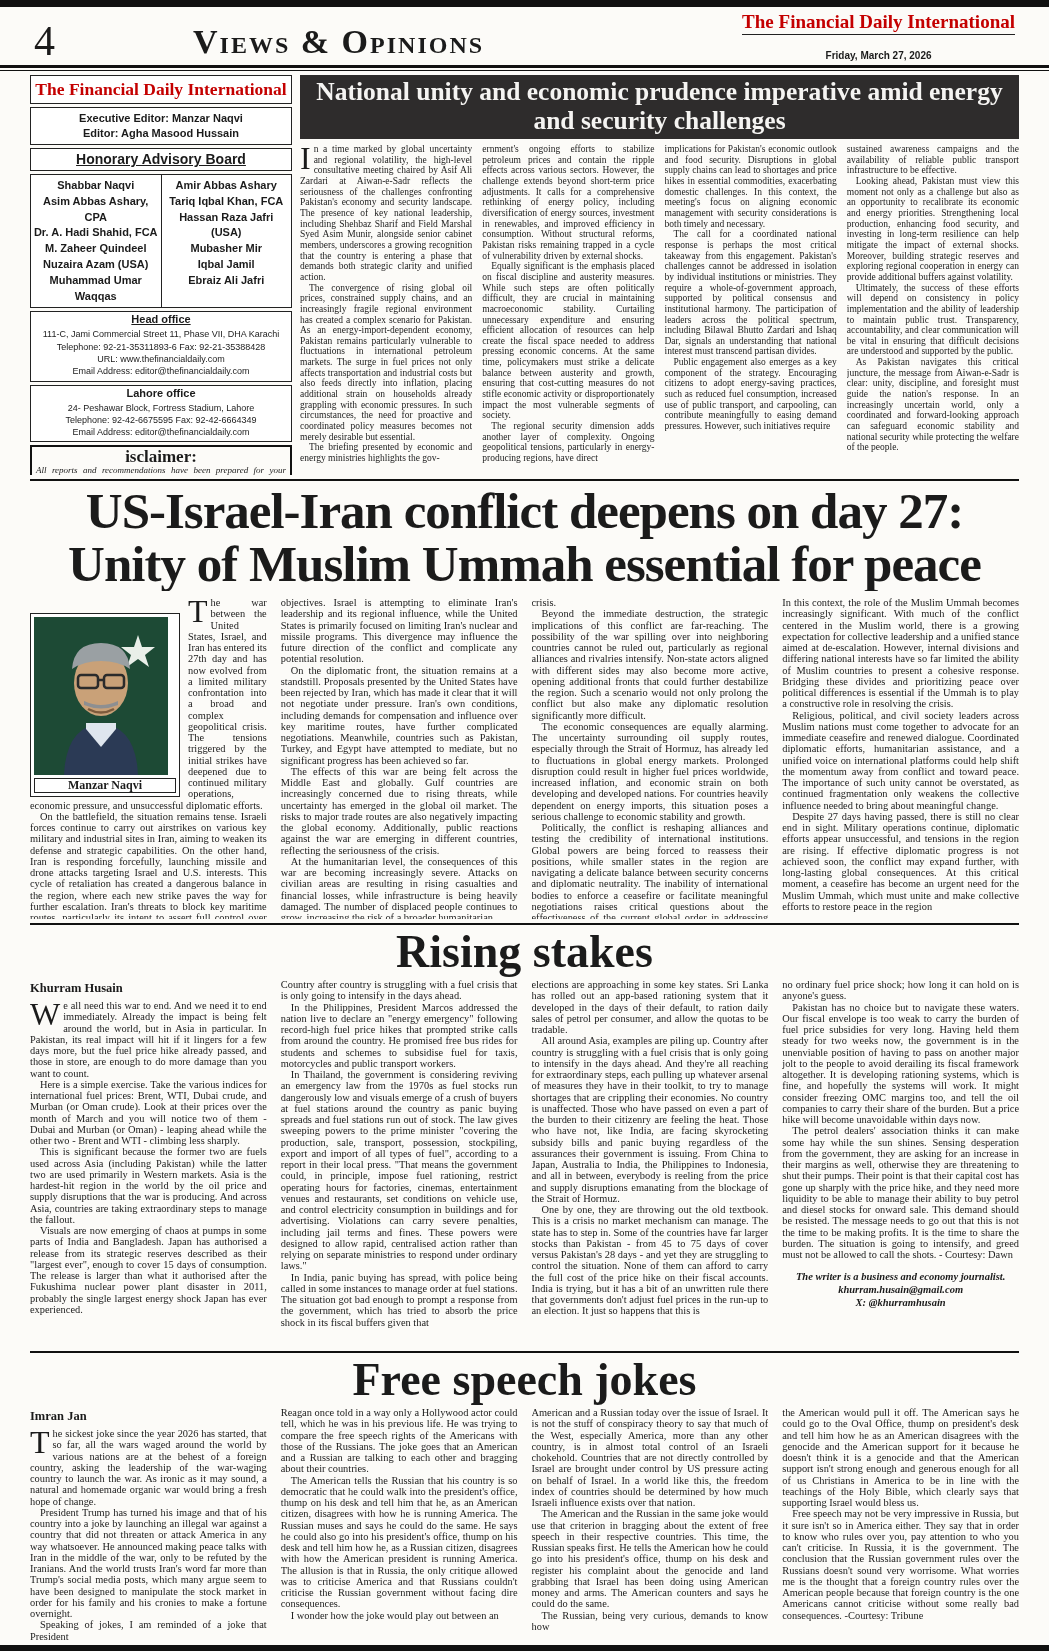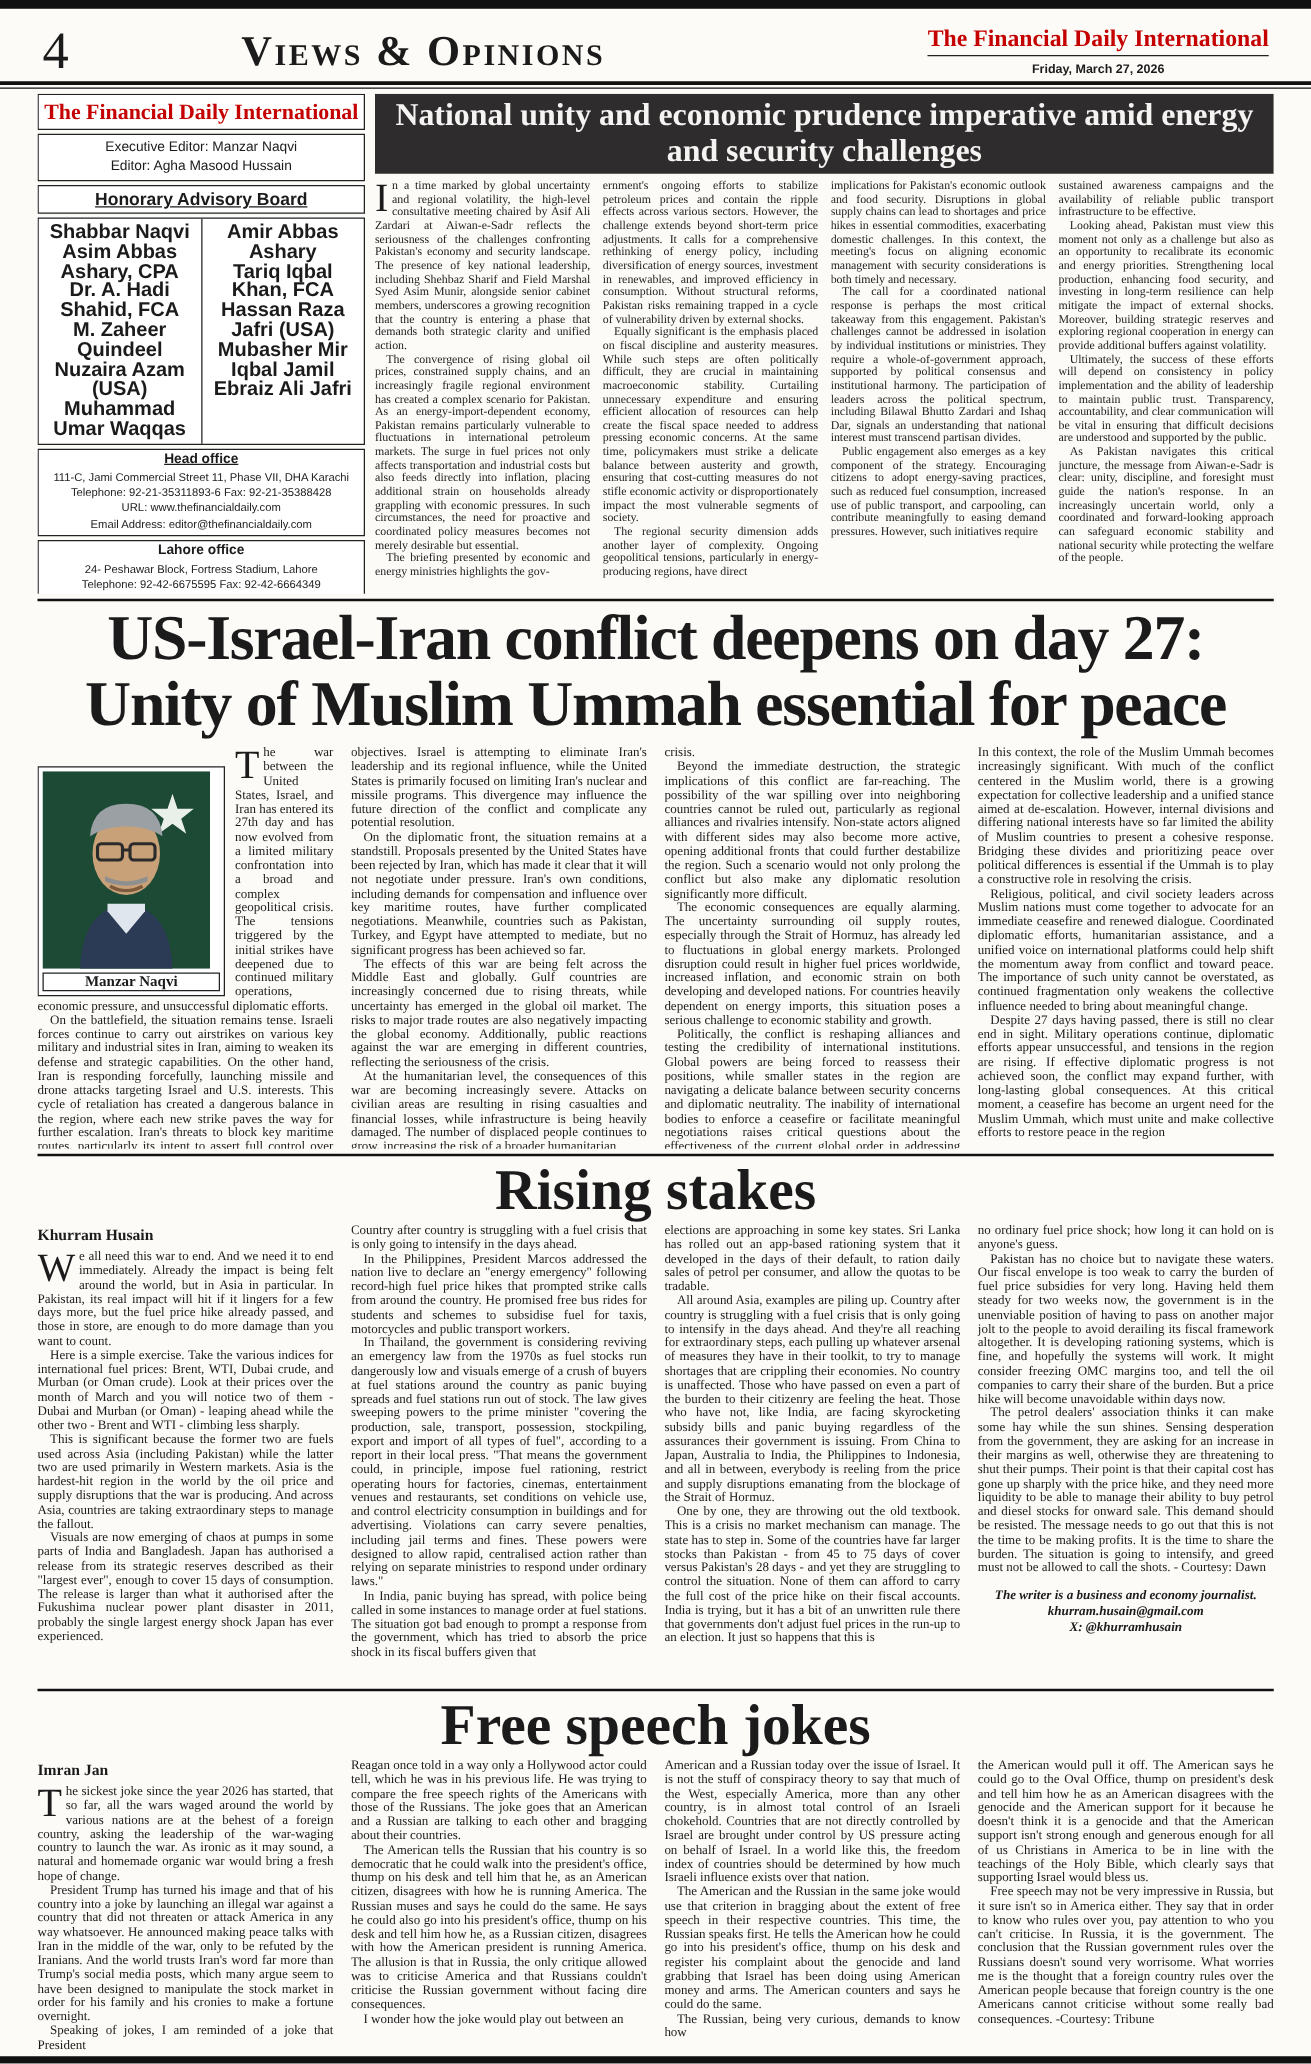--- a/index.html
+++ b/index.html
@@ -5,31 +5,31 @@
   html,body{margin:0;padding:0;background:#e8e6e1;}
   .page{position:relative;width:1049px;height:1651px;margin:0 auto;background:#fcfbf8;color:#1b1b1b;
         font-family:"Liberation Serif",serif;overflow:hidden;box-sizing:border-box;}
   .topbar{height:7px;background:#111;}
   
   .hdr{display:flex;align-items:flex-end;justify-content:space-between;padding:6px 34px 2px 34px;height:48px;}
   .pagenum{font-size:42px;line-height:40px;font-weight:400;}
   .section-title{font-variant:small-caps;font-size:34px;letter-spacing:2px;font-weight:600;transform:translateX(-60px);}
   .brandblock{text-align:center;min-width:250px;}
   .brand{color:#c40000;font-weight:700;font-size:19px;line-height:20px;}
-  .hdr-date{font-family:"Liberation Sans",sans-serif;font-weight:700;font-size:10px;border-top:1px solid #222;margin-top:2px;padding-top:5px;}
+  .hdr-date{font-family:"Liberation Sans",sans-serif;font-weight:700;font-size:10px;border-top:1px solid #222;margin-top:2px;padding-top:15px;}
   .hdr-rule{border-top:3px solid #111;border-bottom:1px solid #111;height:2px;margin:2px 0 0 0;}
   
   .topzone{display:flex;gap:8px;padding:4px 30px 0 30px;height:404px;box-sizing:border-box;}
   .masthead{width:262px;flex:none;display:flex;flex-direction:column;gap:3px;font-family:"Liberation Sans",sans-serif;overflow:hidden;}
   .mbox{border:1px solid #222;background:#fff;}
   .m-title{color:#c40000;font-family:"Liberation Serif",serif;font-weight:700;font-size:17.5px;text-align:center;padding:3px 2px;}
-  .m-editors{font-size:11px;font-weight:400;text-align:center;padding:3px 2px;line-height:15px;}
+  .m-editors{font-size:11px;font-weight:700;text-align:center;padding:3px 2px;line-height:15px;}
   .m-advtitle{font-size:14px;font-weight:700;text-align:center;text-decoration:underline;padding:2px 0 3px 0;}
   .m-names{display:flex;}
-  .m-namecol{flex:1;text-align:center;font-size:16px;font-weight:700;padding:3px 1px;}
+  .m-namecol{flex:1;text-align:center;font-size:11px;font-weight:700;padding:3px 1px;}
   .m-namecol p{margin:0;line-height:15.8px;}
   .m-namecol.right{border-left:1px solid #222;}
   .m-officetitle{font-size:11px;font-weight:700;text-align:center;padding:1px 0;}
   .m-officetitle.u{text-decoration:underline;}
   .m-office{font-size:9px;text-align:center;line-height:12.3px;padding:2px 3px 3px 3px;color:#222;}
   .m-office p{margin:0;}
   .m-disc{border:2px solid #111;padding:1px 4px 2px 4px;}
   .m-disctitle{font-family:"Liberation Serif",serif;font-weight:700;font-size:17px;text-align:center;line-height:18px;}
   .m-disctext{font-family:"Liberation Serif",serif;font-style:italic;font-size:9px;line-height:9.9px;text-align:justify;}
   

